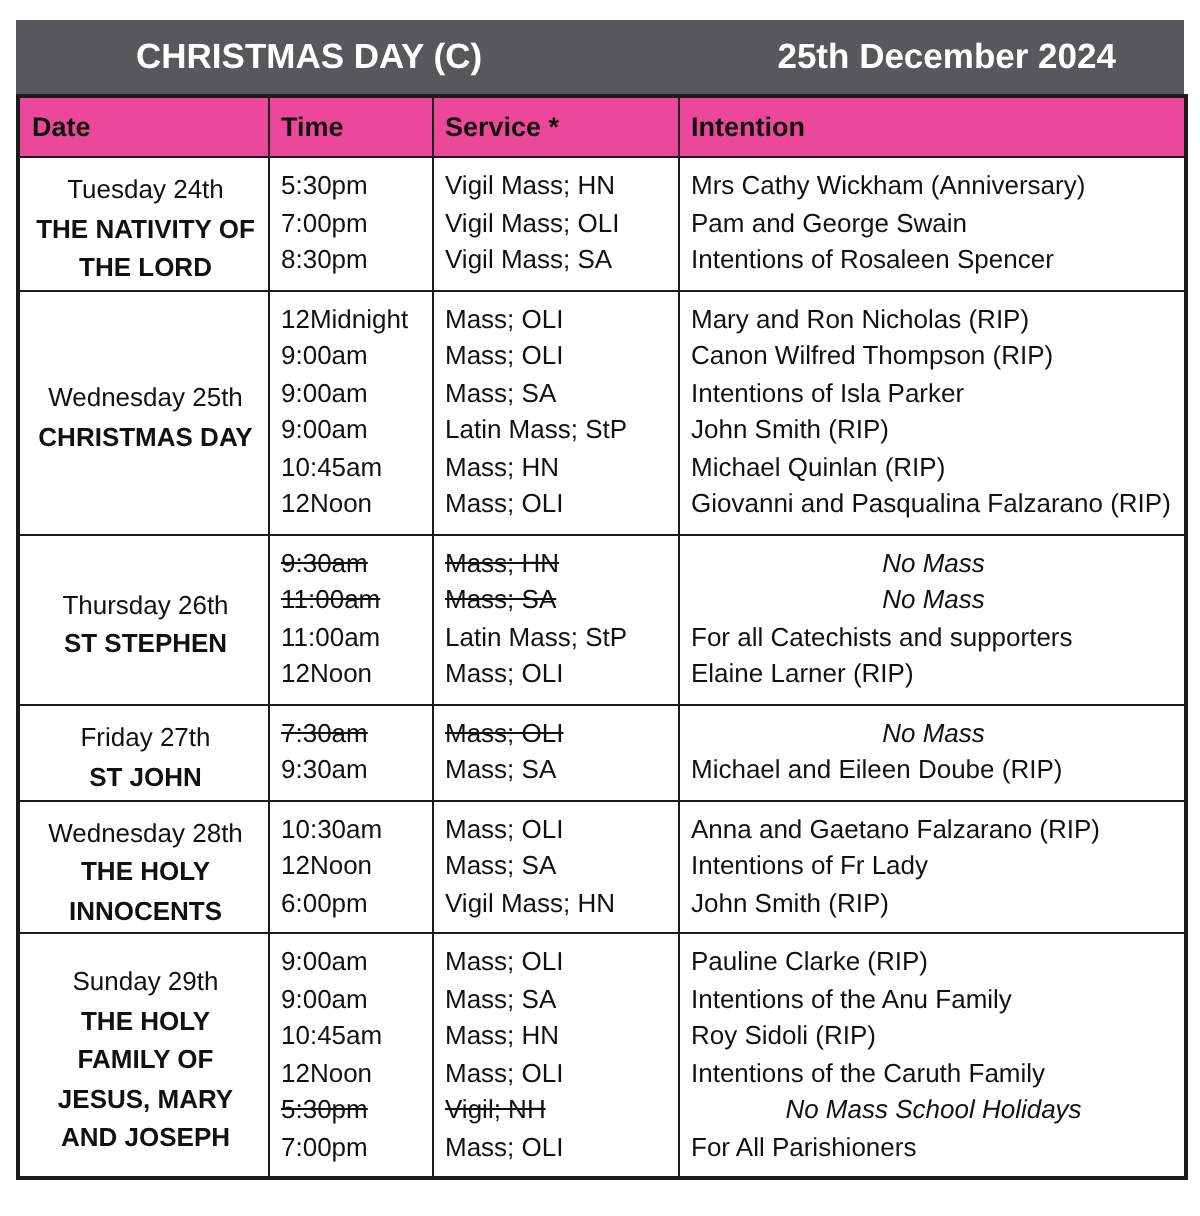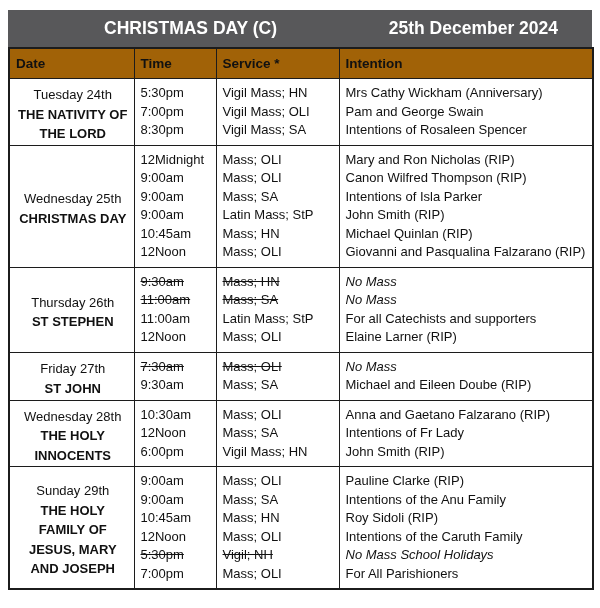--- a/index.html
+++ b/index.html
@@ -14,36 +14,36 @@
     padding: 10px 8px 0 8px;
     background: #fff;
   }
   .title-bar {
     height: 37px;
     background: #58585a;
     color: #ffffff;
     display: flex;
     align-items: center;
     justify-content: space-between;
-    padding: 0 34px 0 96px;
+    padding: 0 34px 0 60px;
     font-weight: bold;
     font-size: 17.5px;
   }
   table.schedule {
     width: 584px;
     border-collapse: collapse;
     border: 2px solid #1c1c1c;
     table-layout: fixed;
   }
   col.c-date { width: 125px; }
   col.c-time { width: 82px; }
   col.c-service { width: 123px; }
   col.c-intention { width: 254px; }
   thead th {
-    background: #a16207;
+    background: #ec4899;
     text-align: left;
     font-size: 13.5px;
     font-weight: bold;
     padding: 7px 4px 7px 6px;
     border-bottom: 1.5px solid #1c1c1c;
   }
   th, td { border-left: 1px solid #1c1c1c; }
   tbody { border-top: 1px solid #1c1c1c; }
   td {
     font-size: 13px;
@@ -52,21 +52,21 @@
     vertical-align: top;
     white-space: nowrap;
     overflow: hidden;
   }
   tbody tr:first-child td { padding-top: 5px; }
   tbody tr:last-child td { padding-bottom: 5px; }
   td.date-cell { vertical-align: middle; }
   .date-line { line-height: 19.5px; text-align: center; }
   .date-line.bold { font-weight: bold; }
   .struck { text-decoration: line-through; }
-  .italic { font-style: italic; }
+  .italic { font-style: italic; text-align: center; }
   .footnote {
     margin-top: 8px;
     text-align: center;
     font-size: 10.3px;
     color: #1c1c1c;
   }
 </style>
 </head>
 <body>
 

